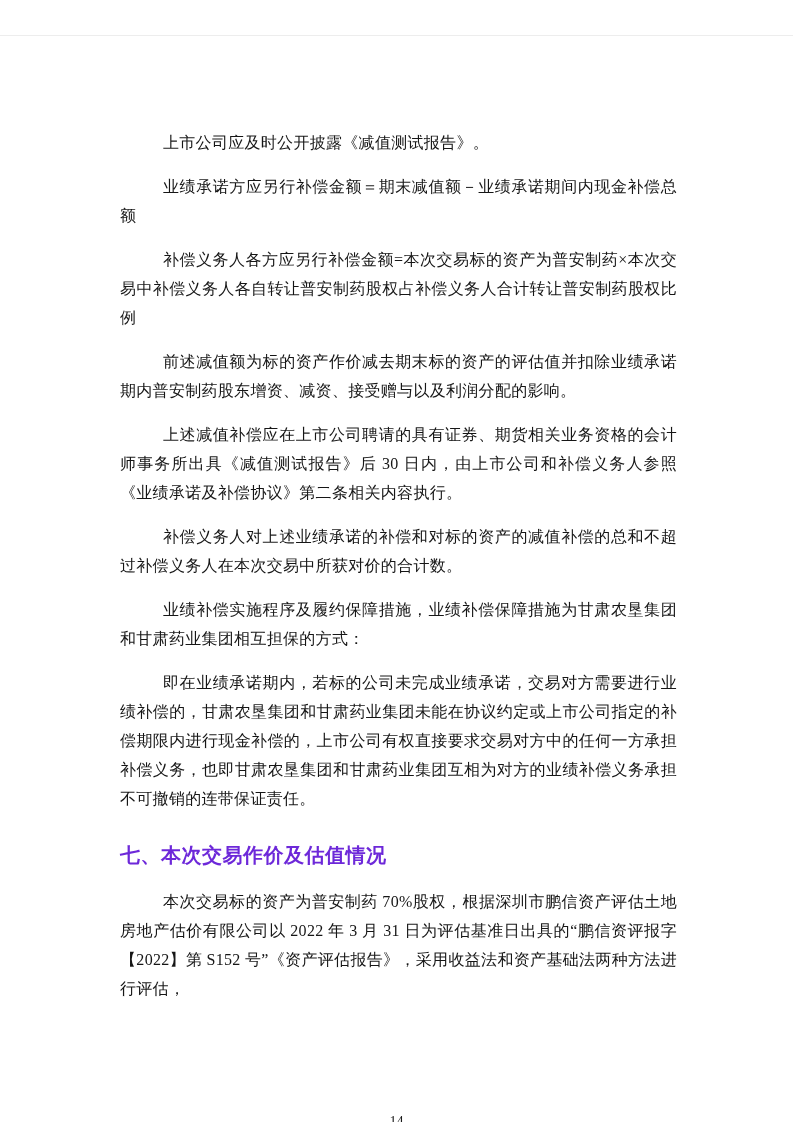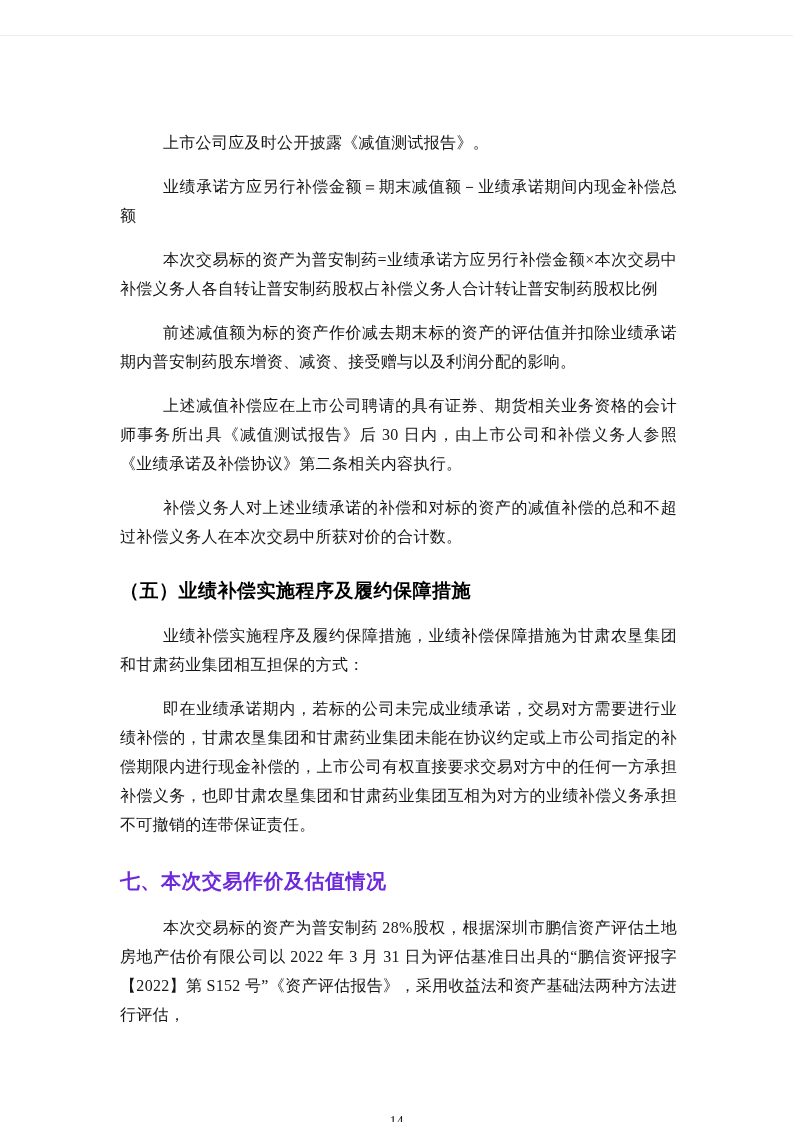--- a/index.html
+++ b/index.html
@@ -65,24 +65,23 @@
     color: #1a1a1a;
   }
 </style>
 </head>
 <body>
 
 <div class="page">
   <div class="content">
     <p class="body-para">上市公司应及时公开披露《减值测试报告》。</p>
     <p class="body-para">业绩承诺方应另行补偿金额＝期末减值额－业绩承诺期间内现金补偿总额</p>
-    <p class="body-para">本次交易标的资产为普安制药=业绩承诺方应另行补偿金额×本次交易中补偿义务人各自转让普安制药股权占补偿义务人合计转让普安制药股权比例</p>
+    <p class="body-para">补偿义务人各方应另行补偿金额=本次交易标的资产为普安制药×本次交易中补偿义务人各自转让普安制药股权占补偿义务人合计转让普安制药股权比例</p>
     <p class="body-para">前述减值额为标的资产作价减去期末标的资产的评估值并扣除业绩承诺期内普安制药股东增资、减资、接受赠与以及利润分配的影响。</p>
     <p class="body-para">上述减值补偿应在上市公司聘请的具有证券、期货相关业务资格的会计师事务所出具《减值测试报告》后 30 日内，由上市公司和补偿义务人参照《业绩承诺及补偿协议》第二条相关内容执行。</p>
     <p class="body-para">补偿义务人对上述业绩承诺的补偿和对标的资产的减值补偿的总和不超过补偿义务人在本次交易中所获对价的合计数。</p>
-    <h2 class="heading-sub">（五）业绩补偿实施程序及履约保障措施</h2>
     <p class="body-para">业绩补偿实施程序及履约保障措施，业绩补偿保障措施为甘肃农垦集团和甘肃药业集团相互担保的方式：</p>
     <p class="body-para">即在业绩承诺期内，若标的公司未完成业绩承诺，交易对方需要进行业绩补偿的，甘肃农垦集团和甘肃药业集团未能在协议约定或上市公司指定的补偿期限内进行现金补偿的，上市公司有权直接要求交易对方中的任何一方承担补偿义务，也即甘肃农垦集团和甘肃药业集团互相为对方的业绩补偿义务承担不可撤销的连带保证责任。</p>
     <h1 class="heading-main">七、本次交易作价及估值情况</h1>
-    <p class="body-para">本次交易标的资产为普安制药 28%股权，根据深圳市鹏信资产评估土地房地产估价有限公司以 2022 年 3 月 31 日为评估基准日出具的“鹏信资评报字【2022】第 S152 号”《资产评估报告》，采用收益法和资产基础法两种方法进行评估，</p>
+    <p class="body-para">本次交易标的资产为普安制药 70%股权，根据深圳市鹏信资产评估土地房地产估价有限公司以 2022 年 3 月 31 日为评估基准日出具的“鹏信资评报字【2022】第 S152 号”《资产评估报告》，采用收益法和资产基础法两种方法进行评估，</p>
   </div>
   <div class="page-number">14</div>
 </div>
 
 </body></html>

